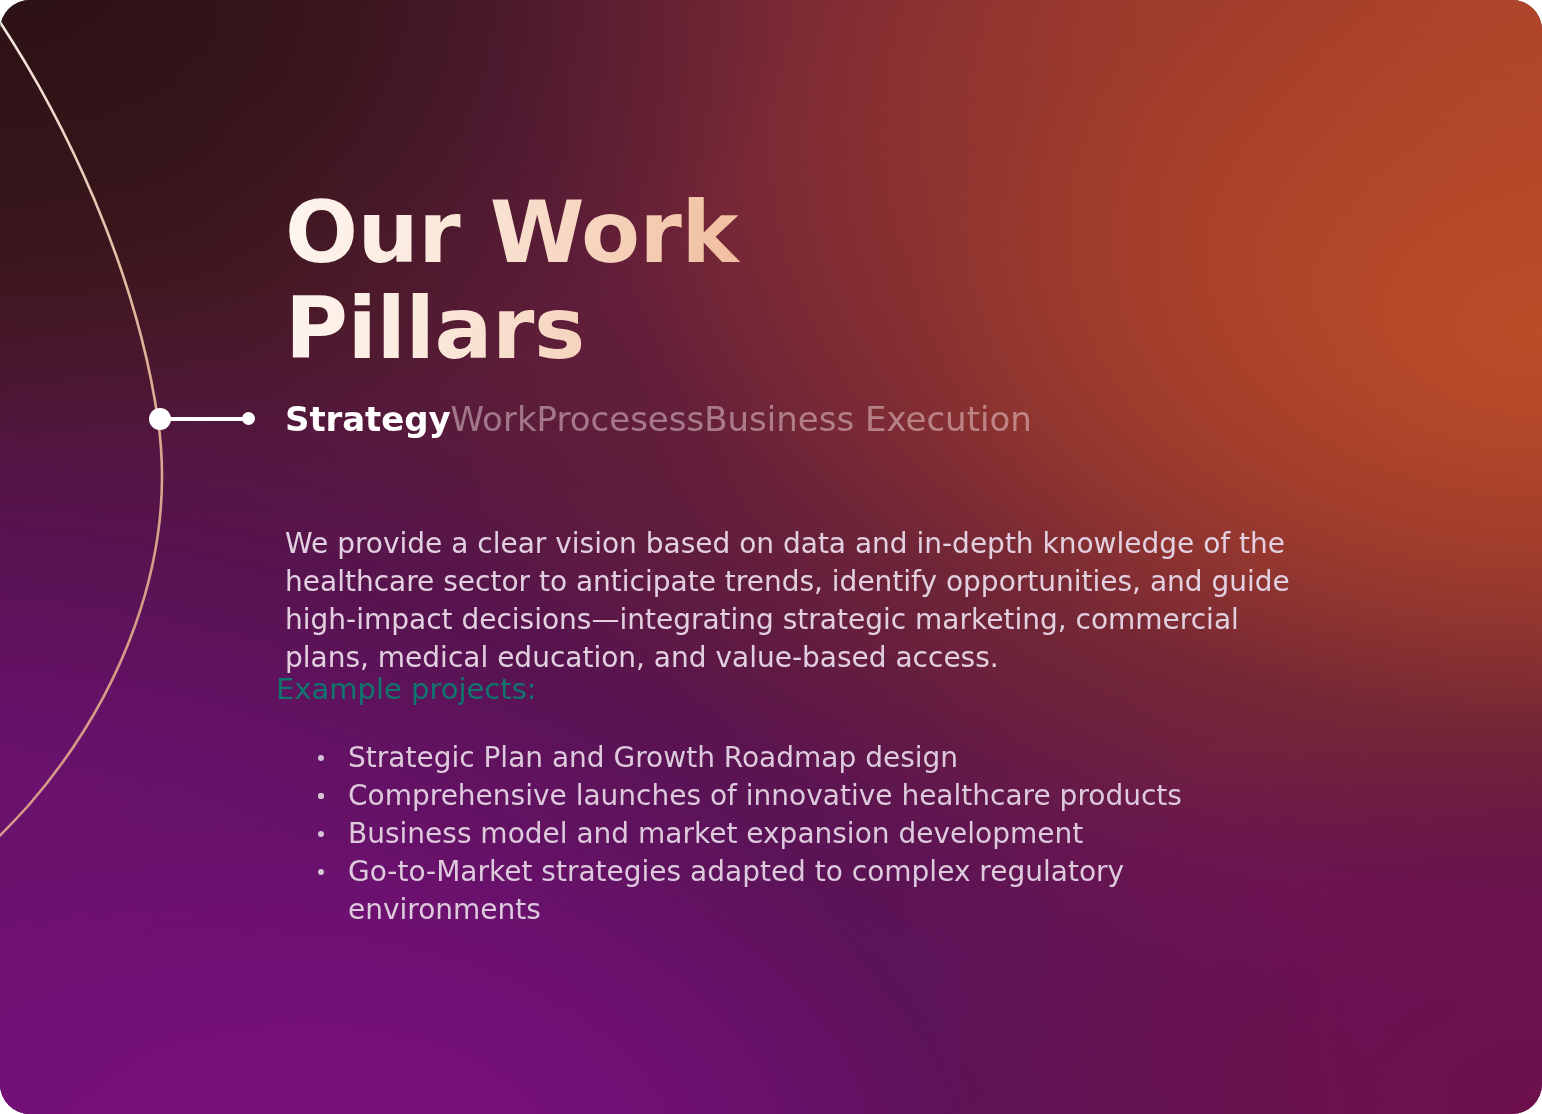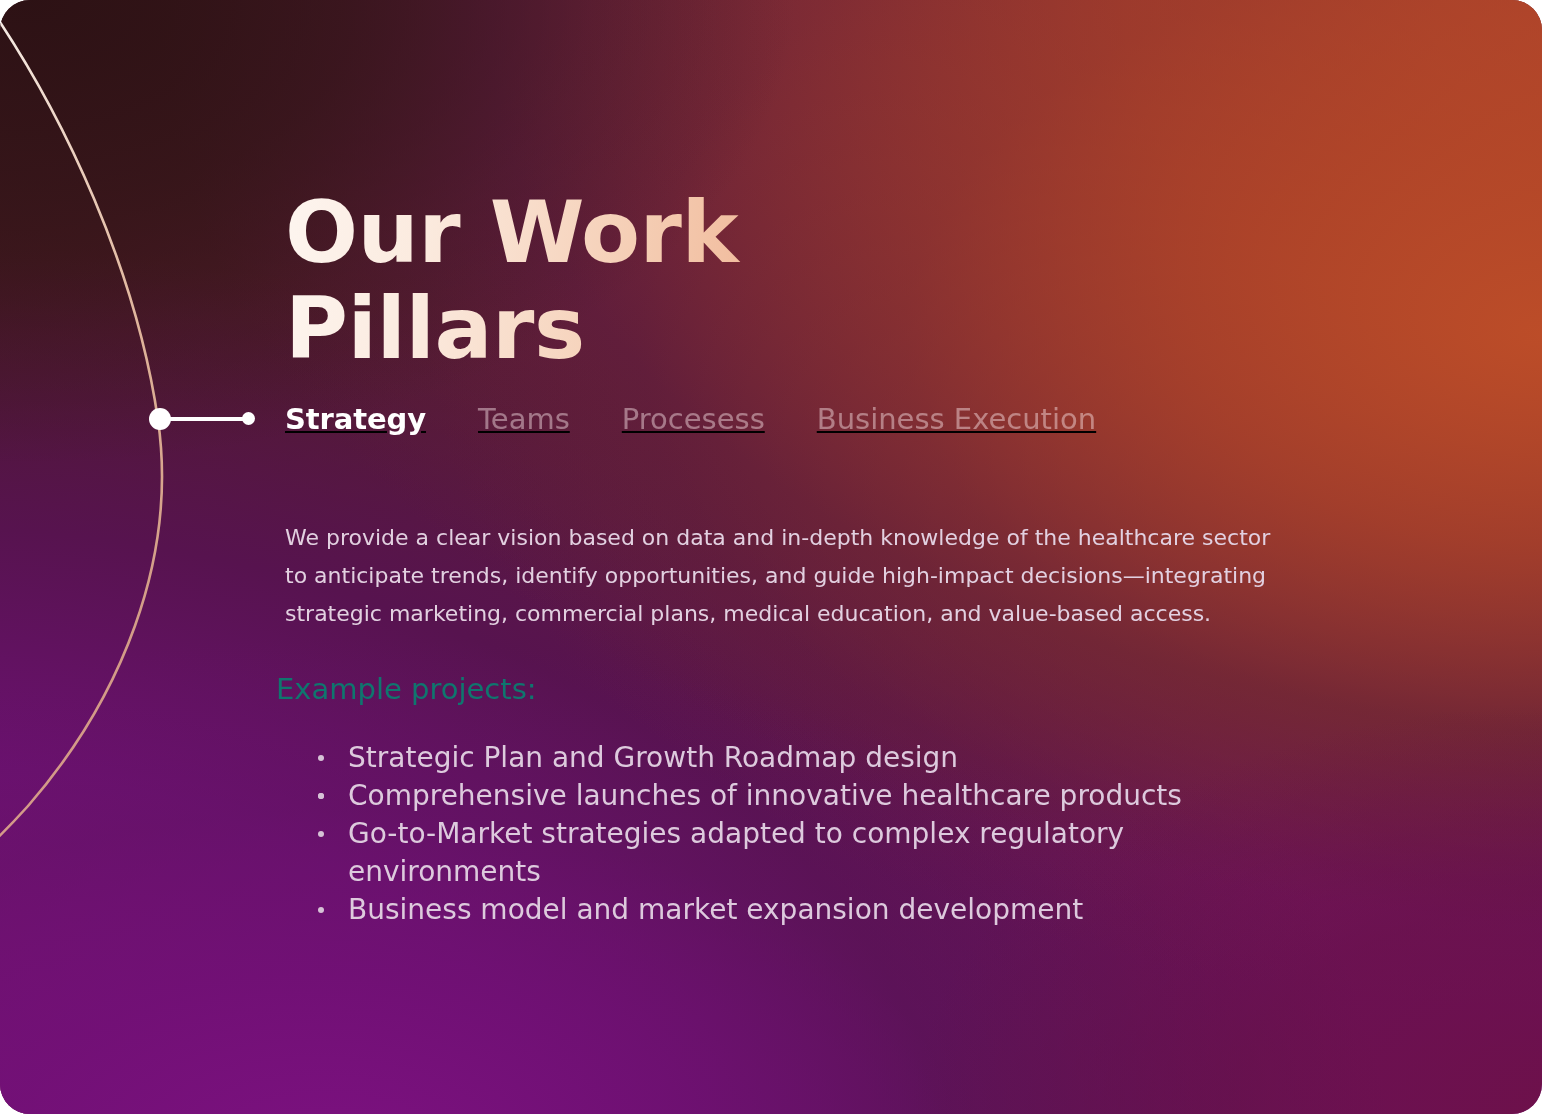--- a/index.html
+++ b/index.html
@@ -156,24 +156,22 @@
     background: #ffffff;
   }
 
   
   .tabs {
     position: absolute;
     left: 285px;
     top: 399px;
     display: flex;
     align-items: baseline;
-    gap: 52px;
-    font-size: 29px;
+    font-size: 34px;
     line-height: 40px;
-    text-decoration: underline;
   }
   .tab {
     white-space: nowrap;
     cursor: pointer;
   }
   .tab.is-active {
     color: #ffffff;
     font-weight: 600;
     letter-spacing: -0.1px;
   }
@@ -181,21 +179,21 @@
     color: rgba(255, 236, 240, 0.44);
     font-weight: 400;
   }
 
   
   .paragraph {
     position: absolute;
     left: 285px;
     top: 497px;
     width: 1010px;
-    font-size: 22px;
+    font-size: 28px;
     line-height: 38px;
     font-weight: 400;
     color: #e2d0e0;
   }
 
   .example-label {
     position: absolute;
     left: 276px;
     top: 670px;
     font-size: 29px;
@@ -265,21 +263,21 @@
 
     <h1 class="title">Our Work
 Pillars</h1>
 
     <div class="node-big"></div>
     <div class="node-line"></div>
     <div class="node-small"></div>
 
     <nav class="tabs">
       <span class="tab is-active">Strategy</span>
-      <span class="tab is-inactive">Teams</span>
+      <span class="tab is-inactive">Work</span>
       <span class="tab is-inactive">Procesess</span>
       <span class="tab is-inactive">Business Execution</span>
     </nav>
 
     <p class="paragraph">We provide a clear vision based on data and in-depth knowledge of the healthcare sector to anticipate trends, identify opportunities, and guide high-impact decisions—integrating strategic marketing, commercial plans, medical education, and value-based access.</p>
 
     <div class="example-label">Example projects:</div>
 
     <ul class="bullets">
       <li class="bullet">
@@ -288,22 +286,22 @@
       </li>
       <li class="bullet">
         <span class="dot"></span>
       </li>
       <li class="bullet">
         <span class="dot"></span>
         <span>Comprehensive launches of innovative healthcare products</span>
       </li>
       <li class="bullet">
         <span class="dot"></span>
+        <span>Business model and market expansion development</span>
+      </li>
+      <li class="bullet">
+        <span class="dot"></span>
         <span>Go-to-Market strategies adapted to complex regulatory environments</span>
-      </li>
-      <li class="bullet">
-        <span class="dot"></span>
-        <span>Business model and market expansion development</span>
       </li>
     </ul>
 
   </div>
 </div>
 
 </body></html>

